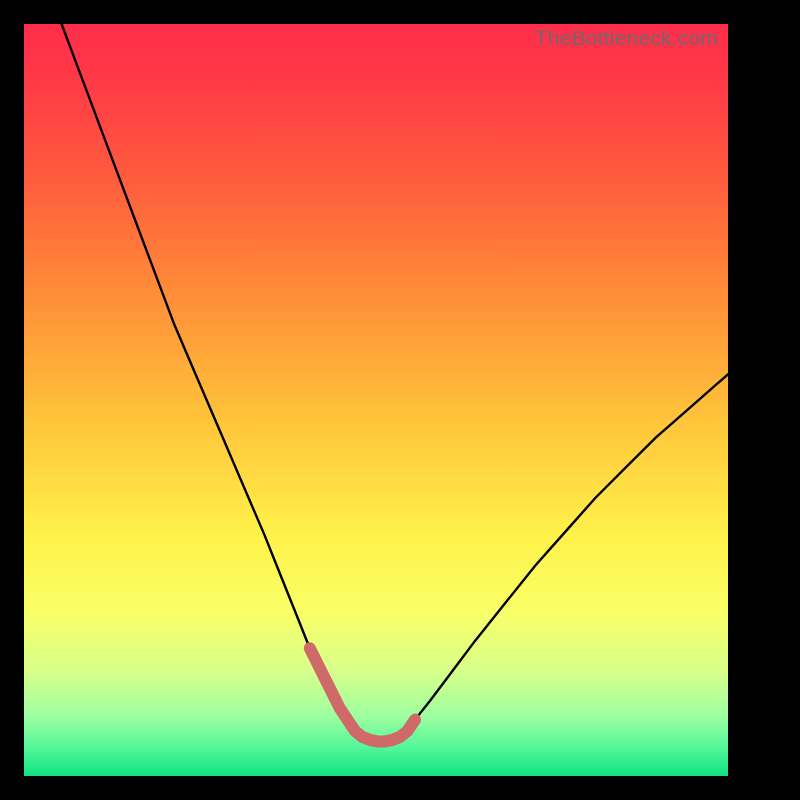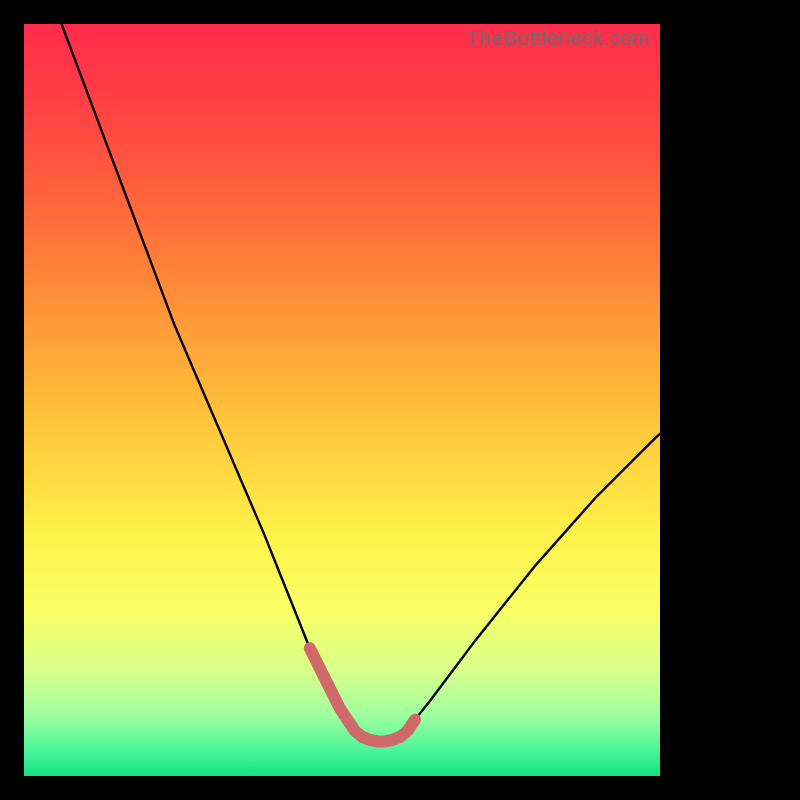--- a/index.html
+++ b/index.html
@@ -15,21 +15,21 @@
     left: 0;
     top: 0;
     width: 800px;
     height: 800px;
     background: #000;
   }
   .plot {
     position: absolute;
     left: 24px;
     top: 24px;
-    width: 636px;
+    width: 704px;
     height: 752px;
     overflow: hidden;
   }
   .gradient {
     position: absolute;
     left: 0;
     top: 0;
     width: 100%;
     height: 100%;
     background: linear-gradient(

